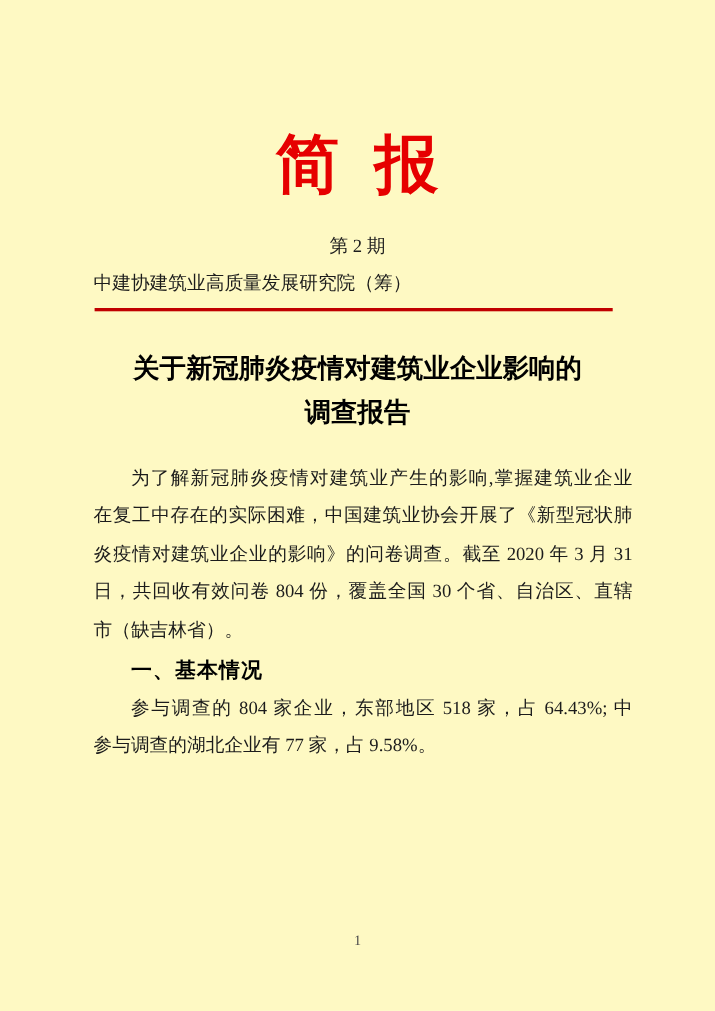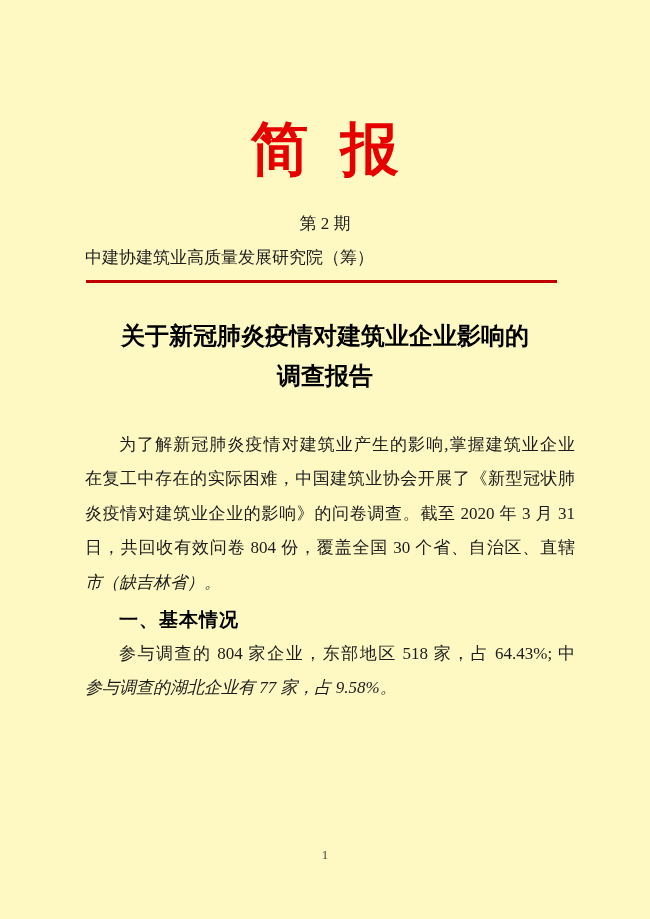--- a/index.html
+++ b/index.html
@@ -60,30 +60,30 @@
     line-height: 40px;
     font-weight: bold;
     color: #000000;
   }
   .doc-title .t-line { display: block; }
   .body-block {
     margin-left: 85px;
     width: 490px;
   }
   .para { margin-top: 0; }
-  .para.first-para { margin-top: 32px; }
+  .para.first-para { margin-top: 22px; }
   .doc-line {
     font-size: 17px;
     line-height: 34.4px;
     text-align: justify;
     text-align-last: justify;
     color: var(--ink);
   }
   .doc-line.first { text-indent: 34px; }
-  .doc-line.last { text-align-last: left; font-style: italic; }
+  .doc-line.last { text-align-last: left; }
   .heading {
     margin-top: 3px;
     padding-left: 34px;
     font-family: "Liberation Sans", "DejaVu Sans", sans-serif;
     font-size: 19px;
     line-height: 34px;
     font-weight: bold;
     letter-spacing: 1px;
     color: #000000;
   }

